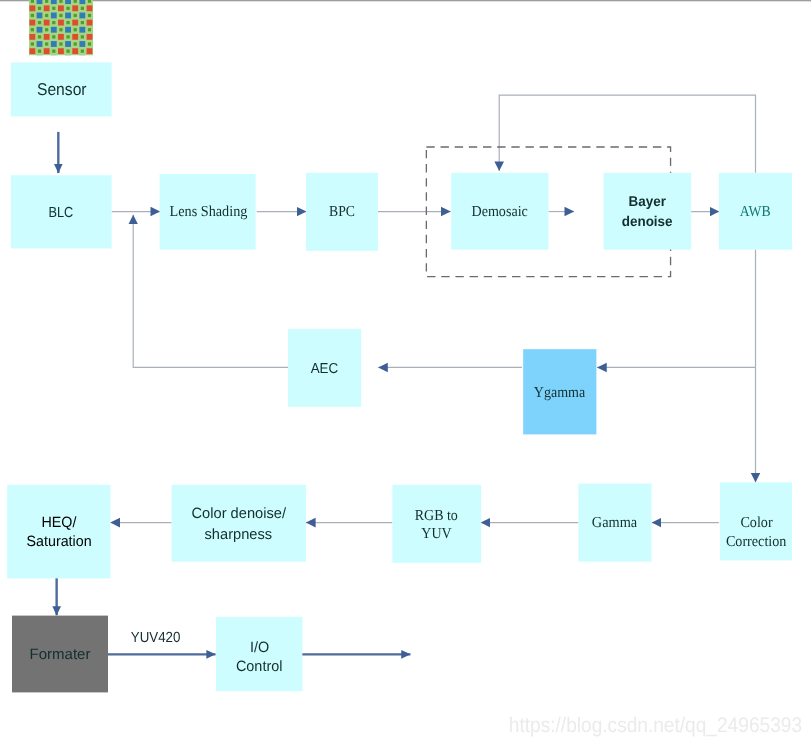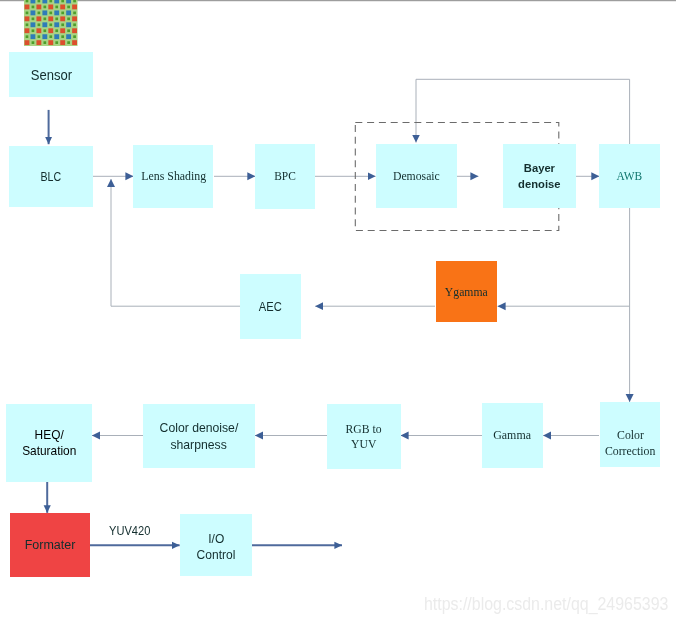--- a/index.html
+++ b/index.html
@@ -167,21 +167,21 @@
       <div class="node s-sans-bold" style="left: 478.4px; top: 143.7px; width: 72.8px; height: 64.6px; background: rgb(205, 253, 255); color: rgb(19, 46, 46); font-size: 11.8px; line-height: 16.3px; padding-top: 0.6px; margin-left: 25px;">
         <span style="transform: scaleX(0.95);">Bayer</span>
         <span style="transform: scaleX(0.95);">denoise</span>
       </div>
       <div class="node s-serif" style="left: 599px; top: 144px; width: 61px; height: 64.3px; background: rgb(205, 253, 255); color: #0f766e; font-size: 12.7px; line-height: 16px;">
         <span style="transform: scaleX(0.9);">AWB</span>
       </div>
       <div class="node s-sans" style="left: 240px; top: 274px; width: 61px; height: 65px; background: rgb(205, 253, 255); color: rgb(19, 46, 46); font-size: 12px; line-height: 16px;">
         <span style="transform: scaleX(0.93);">AEC</span>
       </div>
-      <div class="node s-serif" style="left: 435.5px; top: 261px; width: 61.9px; height: 61px; background: #f97316; color: rgb(19, 46, 46); font-size: 12.7px; line-height: 16px;">
+      <div class="node s-serif" style="left: 435.5px; top: 291px; width: 61.9px; height: 71px; background: #7dd3fc; color: rgb(19, 46, 46); font-size: 12.7px; line-height: 16px;">
         <span style="transform: scaleX(0.92);">Ygamma</span>
       </div>
       <div class="node s-serif" style="left: 600px; top: 402px; width: 60px; height: 65px; background: rgb(205, 253, 255); color: rgb(19, 46, 46); font-size: 12.7px; line-height: 15.2px; padding-top: 18px;">
         <span style="transform: scaleX(0.93);">Color</span>
         <span style="transform: scaleX(0.93);">Correction</span>
       </div>
       <div class="node s-serif" style="left: 481.7px; top: 403.3px; width: 61.3px; height: 64.3px; background: rgb(205, 253, 255); color: rgb(19, 46, 46); font-size: 12.7px; line-height: 16px;">
         <span style="transform: scaleX(0.94);">Gamma</span>
       </div>
       <div class="node s-serif" style="left: 327px; top: 403.8px; width: 73.6px; height: 64.9px; background: rgb(205, 253, 255); color: rgb(19, 46, 46); font-size: 12.7px; line-height: 14.9px; padding-top: 1.4px;">
@@ -189,21 +189,21 @@
         <span style="transform: scaleX(0.92);">YUV</span>
       </div>
       <div class="node s-sans" style="left: 143px; top: 404px; width: 112px; height: 64px; background: rgb(205, 253, 255); color: rgb(19, 46, 46); font-size: 12.4px; line-height: 16.4px; padding-top: 1.2px;">
         <span style="transform: scaleX(0.985);">Color denoise/</span>
         <span style="transform: scaleX(0.985);">sharpness</span>
       </div>
       <div class="node s-sans" style="left: 6.2px; top: 403.5px; width: 85.5px; height: 78px; background: rgb(205, 253, 255); color: #000000; font-size: 12.4px; line-height: 16.4px; padding-top: 1.6px;">
         <span style="transform: scaleX(0.96);">HEQ/</span>
         <span style="transform: scaleX(0.96);">Saturation</span>
       </div>
-      <div class="node s-sans" style="left: 10px; top: 513px; width: 80px; height: 64px; background: #ef4444; color: rgb(19, 46, 46); font-size: 12.5px; line-height: 16px;">
+      <div class="node s-sans" style="left: 10px; top: 513px; width: 80px; height: 64px; background: #737373; color: rgb(19, 46, 46); font-size: 12.5px; line-height: 16px;">
         <span style="transform: scaleX(1);">Formater</span>
       </div>
       <div class="node s-sans" style="left: 180.1px; top: 514.2px; width: 72px; height: 61.8px; background: rgb(205, 253, 255); color: rgb(19, 46, 46); font-size: 12.4px; line-height: 15.7px; padding-top: 6px;">
         <span style="transform: scaleX(0.97);">I/O</span>
         <span style="transform: scaleX(0.97);">Control</span>
       </div>
     </div>
   <div id="labels">
       <div class="edge-label" style="left: 109px; top: 524px; font-size: 12.2px; transform: scaleX(0.91); transform-origin: left center; color: rgb(19, 46, 46);">YUV420</div>
     </div>

